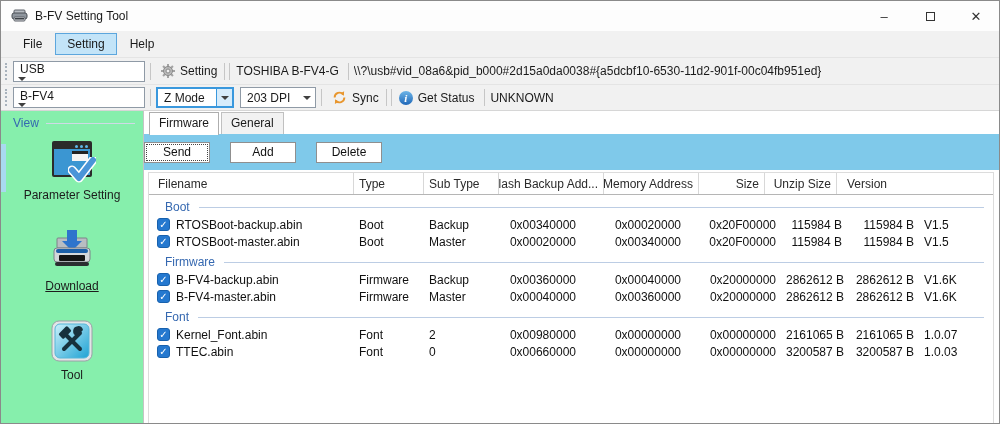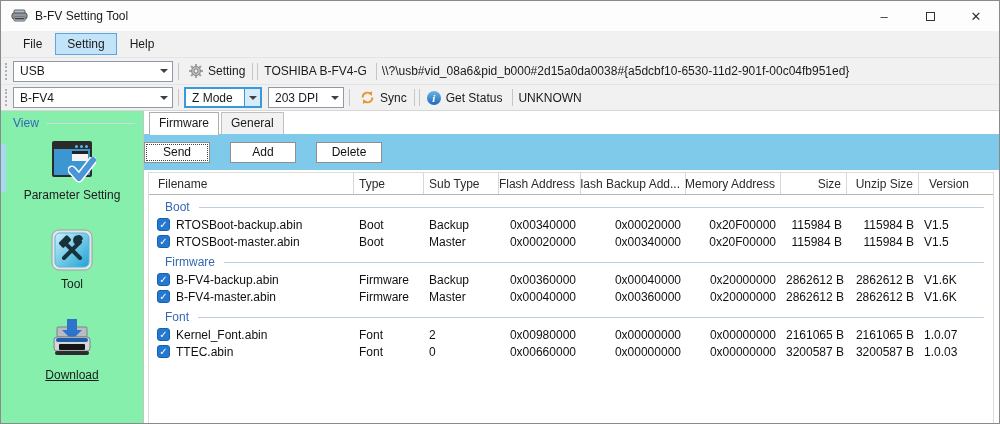--- a/index.html
+++ b/index.html
@@ -23,21 +23,21 @@
   .toolbar { height:27px; background:#f1f1f1; display:flex; align-items:center; font-size:12px; color:#1a1a1a; flex:0 0 auto; }
   .toolbar.tb1 { border-top:1px solid #e4e4e4; }
   .toolbar.tb2 { border-top:1px solid #e4e4e4; border-bottom:1px solid #d6d6d6; }
   .grip { width:4px; height:17px; border-left:2px dotted #a8b2bc; margin:0 4px 0 4px; flex:0 0 auto; }
   .combo { height:21px; background:#fff; border:1px solid #8f9aa6; display:flex; align-items:stretch; }
   .combo .val { flex:1; display:flex; align-items:center; padding-left:6px; }
   .combo .arrow-zone { width:16px; display:flex; align-items:center; justify-content:center; }
   .tri { width:0; height:0; border-left:4px solid transparent; border-right:4px solid transparent; border-top:4px solid #404040; }
   .combo.focused { border:2px solid #3a98dd; }
   .combo.focused .arrow-zone { background:#d7ecfb; border-left:1px solid #3a98dd; }
-  .combo.port { width:160px; }
+  .combo.port { width:132px;flex-direction:column; }
   .combo.mode { width:78px; }
   .combo.dpi  { width:76px; }
   .tb-sep { width:1px; height:17px; background:#c6c6c6; margin:0 5px; flex:0 0 auto; }
   .tb-sep.tight { margin:0 2px; }
   .tb-btn { display:flex; align-items:center; gap:5px; padding:0 5px; white-space:nowrap; }
   .tb-text { white-space:nowrap; }
   .path-text { white-space:nowrap; overflow:hidden; }
 
   .info-icon { width:14px; height:14px; border-radius:50%; background:linear-gradient(#6db5e8,#1f67b8); color:#fff; font-family:"Liberation Serif", serif; font-style:italic; font-weight:bold; font-size:11px; display:flex; align-items:center; justify-content:center; }
 
@@ -218,72 +218,71 @@
           </div>
           <svg width="28" height="26" viewBox="0 0 28 26">
             <path d="M4 13 L11 21 L25 3" fill="none" stroke="#ffffff" stroke-width="9" stroke-linecap="round" stroke-linejoin="round"></path>
             <path d="M4 13 L11 21 L25 3" fill="none" stroke="#4a95d8" stroke-width="6" stroke-linecap="round" stroke-linejoin="round"></path>
           </svg>
         </div>
         <span class="side-label">Parameter Setting</span>
       </div>
 
       <div class="side-item mid">
+        <svg width="46" height="46" viewBox="0 0 46 46">
+          <rect x="8" y="10" width="30" height="10" rx="1" fill="#b9bdc2" stroke="#7d8288"></rect>
+          <rect x="18" y="2" width="10" height="11" fill="#2e74cc"></rect>
+          <polygon points="13,13 33,13 23,23" fill="#2e74cc"></polygon>
+          <rect x="5" y="20" width="36" height="14" rx="3" fill="#d4d7da" stroke="#7d8288"></rect>
+          <rect x="7" y="21" width="32" height="4" rx="2" fill="#1c5fa8"></rect>
+          <rect x="10" y="27" width="26" height="6" rx="1" fill="#141414"></rect>
+          <rect x="6" y="34" width="34" height="4" rx="2" fill="#2b2e31"></rect>
+        </svg>
+        <span class="side-label active">Download</span>
+      </div>
+
+      <div class="side-item mid">
         <svg class="icon-tool" viewBox="0 0 44 44">
           <defs>
             <linearGradient id="toolg" x1="0" y1="0" x2="1" y2="1">
               <stop offset="0" stop-color="#c9f0fa"></stop>
               <stop offset="1" stop-color="#1fa3d4"></stop>
             </linearGradient>
           </defs>
           <rect x="2" y="2" width="40" height="40" rx="7" fill="#e3e5e7" stroke="#9aa0a6"></rect>
           <rect x="5" y="5" width="34" height="34" rx="5" fill="url(#toolg)" stroke="#56b6d8"></rect>
           <g stroke="#17313d" stroke-width="4" stroke-linecap="round">
             <line x1="14" y1="14" x2="30" y2="30"></line>
             <line x1="30" y1="14" x2="14" y2="30"></line>
           </g>
           <rect x="9" y="10" width="12" height="7" rx="1.5" fill="#17313d" transform="rotate(-45 15 13.5)"></rect>
           <path d="M27 17 a5 5 0 1 1 6 -6 l-3 3 z" fill="#17313d"></path>
         </svg>
         <span class="side-label">Tool</span>
       </div>
-
-      <div class="side-item mid">
-        <svg width="46" height="46" viewBox="0 0 46 46">
-          <rect x="8" y="10" width="30" height="10" rx="1" fill="#b9bdc2" stroke="#7d8288"></rect>
-          <rect x="18" y="2" width="10" height="11" fill="#2e74cc"></rect>
-          <polygon points="13,13 33,13 23,23" fill="#2e74cc"></polygon>
-          <rect x="5" y="20" width="36" height="14" rx="3" fill="#d4d7da" stroke="#7d8288"></rect>
-          <rect x="7" y="21" width="32" height="4" rx="2" fill="#1c5fa8"></rect>
-          <rect x="10" y="27" width="26" height="6" rx="1" fill="#141414"></rect>
-          <rect x="6" y="34" width="34" height="4" rx="2" fill="#2b2e31"></rect>
-        </svg>
-        <span class="side-label active">Download</span>
-      </div>
     </div>
 
     <div class="main">
       <div class="tabstrip">
         <span class="tab active">Firmware</span>
         <span class="tab">General</span>
       </div>
 
       <div class="bluebar">
         <button class="action-btn focused">Send</button>
         <button class="action-btn">Add</button>
         <button class="action-btn">Delete</button>
       </div>
 
       <div class="table-area">
         <div class="grid">
           <div class="thead">
               <div class="th c0">Filename</div>
               <div class="th c1">Type</div>
               <div class="th c2">Sub Type</div>
-              <div class="th c3 num">Flash Address</div>
               <div class="th c4 num">Flash Backup Add...</div>
               <div class="th c5 num">Memory Address</div>
               <div class="th c6 num">Size</div>
               <div class="th c7 num">Unzip Size</div>
               <div class="th c8">Version</div>
             </div>
           <div class="tbody">
               <div class="group-row">
                 <span>Boot</span>
                 <span class="group-line"></span>

